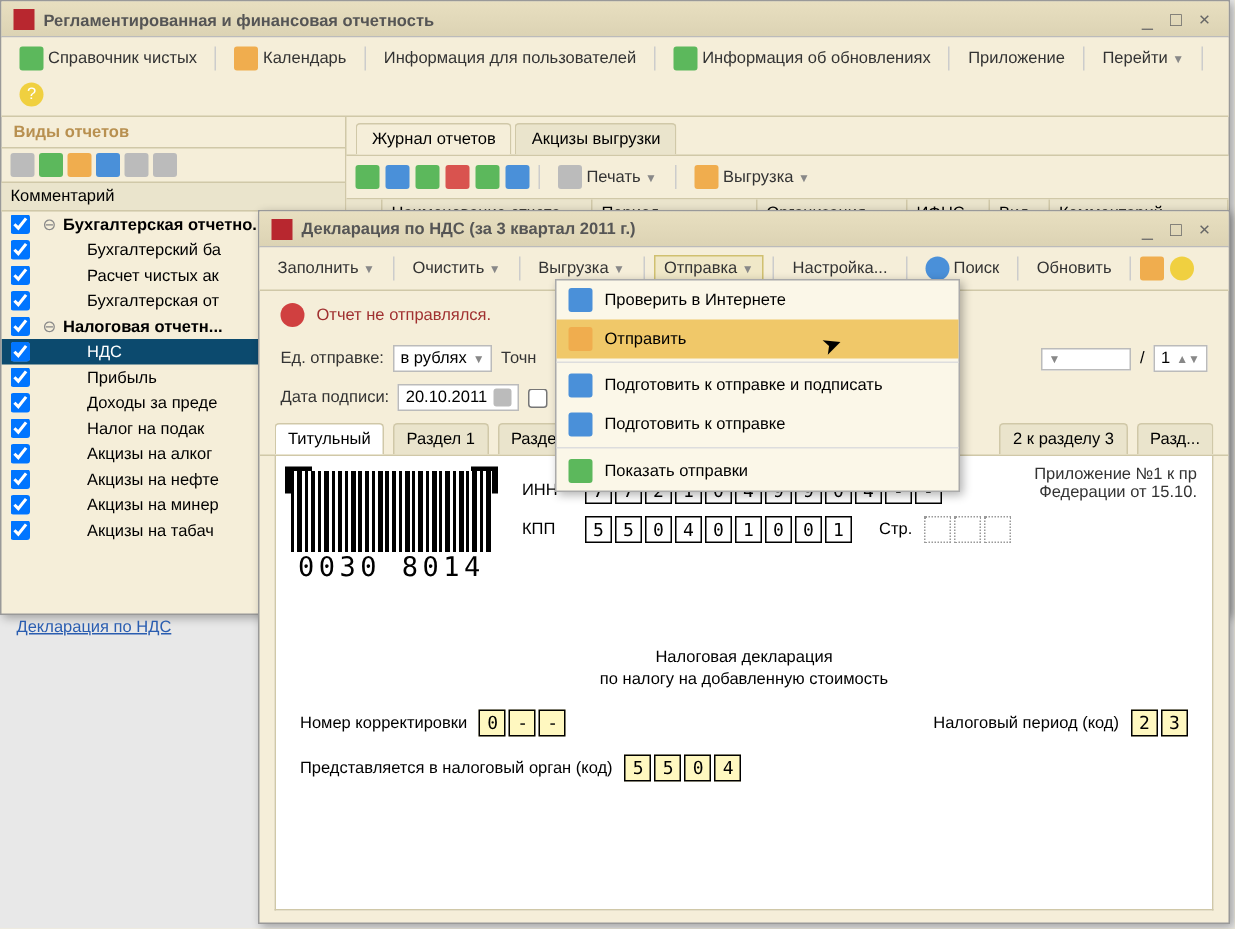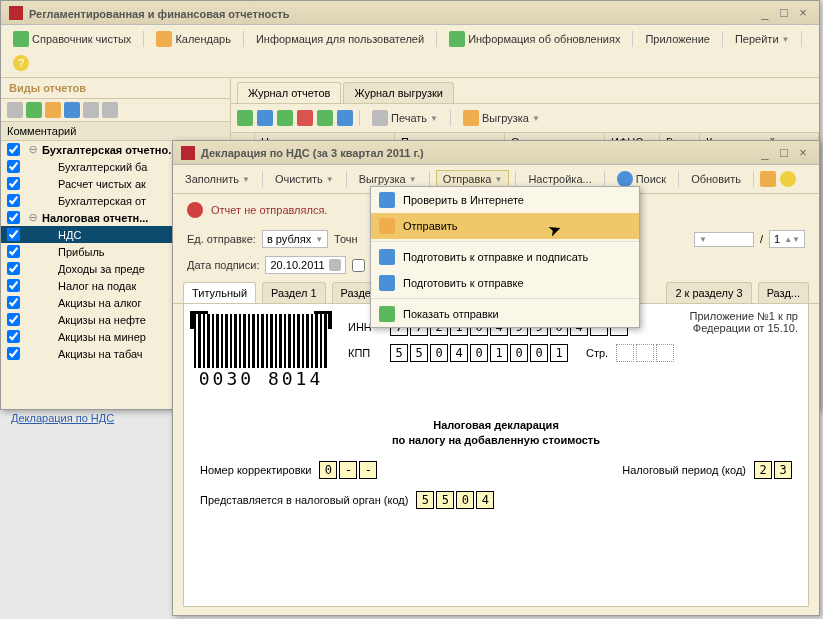--- a/index.html
+++ b/index.html
@@ -64,21 +64,21 @@
 .barcode { width: 134px; }
 .bc-lines { height: 54px; background: repeating-linear-gradient(90deg, #000 0 2px, #fff 2px 4px, #000 4px 7px, #fff 7px 9px); position: relative; }
 .bc-sq { position: absolute; top: -3px; width: 18px; height: 18px; background: #000; }
 .bc-num { font-family: monospace; font-size: 18px; letter-spacing: 3px; text-align: center; }
 .fields { display: flex; flex-direction: column; gap: 8px; margin-top: 4px; }
 .cell-row { display: flex; align-items: center; gap: 8px; }
 .cells { display: flex; gap: 2px; }
 .cell { width: 18px; height: 18px; border: 1px solid #000; text-align: center; line-height: 16px; font-family: monospace; font-size: 12px; }
 .cell.empty { border: 1px dotted #999; }
 .small-note { position: absolute; top: 6px; right: 10px; font-size: 9px; color: #333; text-align: right; }
-.doc-title { text-align: center; font-weight: bold; font-size: 13px; margin: 28px 0 14px; }
+.doc-title { text-align: center; font-weight: normal; font-size: 13px; margin: 40px 0 14px; }
 .statusbar { padding: 4px 14px; display: flex; align-items: center; gap: 10px; border-top: 1px solid #d0c8a8; }
 .status-val { border: 1px solid #8a8; background: #eaffea; padding: 2px 14px; color: #2a7a2a; border-radius: 2px; }
 .comment-inp { border: 1px solid #bbb; background: #fff; flex: 1; height: 18px; }
 
 
 .dropdown { position: absolute; top: 186px; left: 370px; width: 270px; background: #fbf7e8; border: 1px solid #aaa; box-shadow: 2px 2px 6px rgba(0,0,0,0.3); z-index: 100; }
 .dropdown .item { display: flex; align-items: center; gap: 8px; padding: 5px 8px; cursor: pointer; }
 .dropdown .item.hl { background: #f0c869; }
 .dropdown .msep { height: 1px; background: #ddd; margin: 2px 0; }
 .cursor-arrow { position: absolute; top: 220px; left: 548px; font-size: 16px; color: #000; z-index: 200; transform: rotate(-20deg); }
@@ -223,21 +223,21 @@
             <span class="tree-indent" style="width:16px"></span>
             <span class="tree-toggle"></span>
             <span style="">Акцизы на табач</span>
           </div>
         </div>
       <div class="blue-link">Декларация по НДС</div>
     </div>
     <div class="right-pane">
       <div class="tabs">
         <div class="tab active">Журнал отчетов</div>
-        <div class="tab">Журнал выгрузки</div>
+        <div class="tab">Акцизы выгрузки</div>
       </div>
       <div class="toolbar">
         <span class="icon-sm ic-green"></span>
         <span class="icon-sm ic-blue"></span>
         <span class="icon-sm ic-green"></span>
         <span class="icon-sm ic-red"></span>
         <span class="icon-sm ic-green"></span>
         <span class="icon-sm ic-blue"></span>
         <span class="sep"></span>
         <span class="tbtn">

